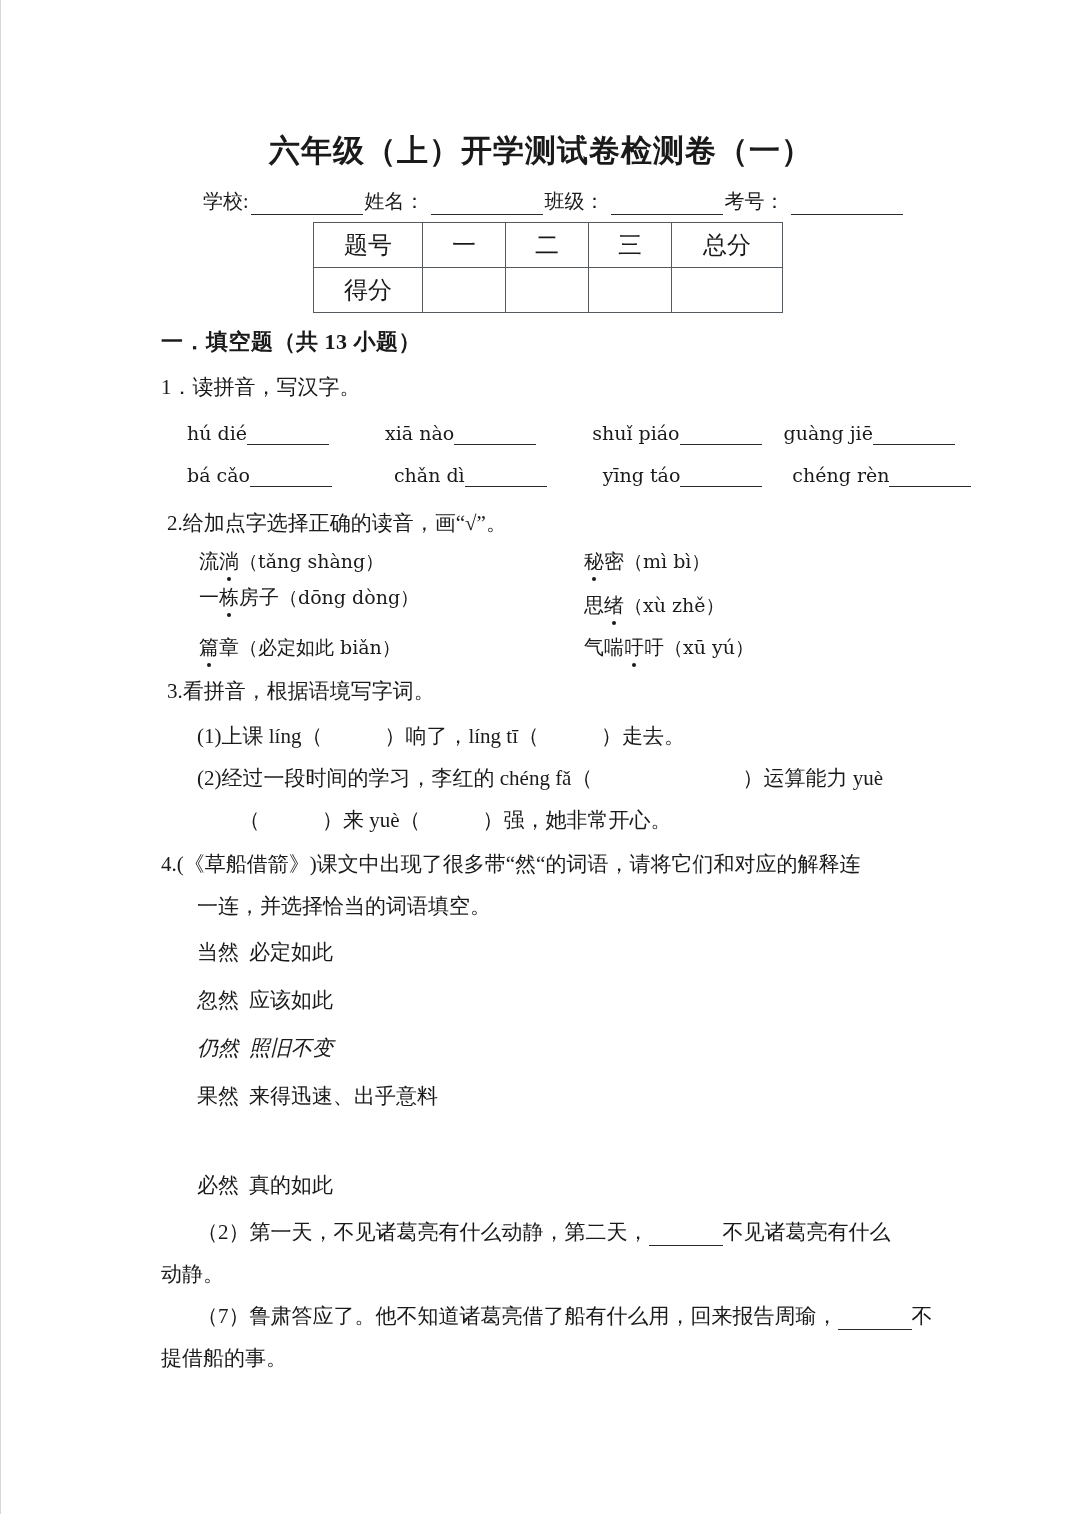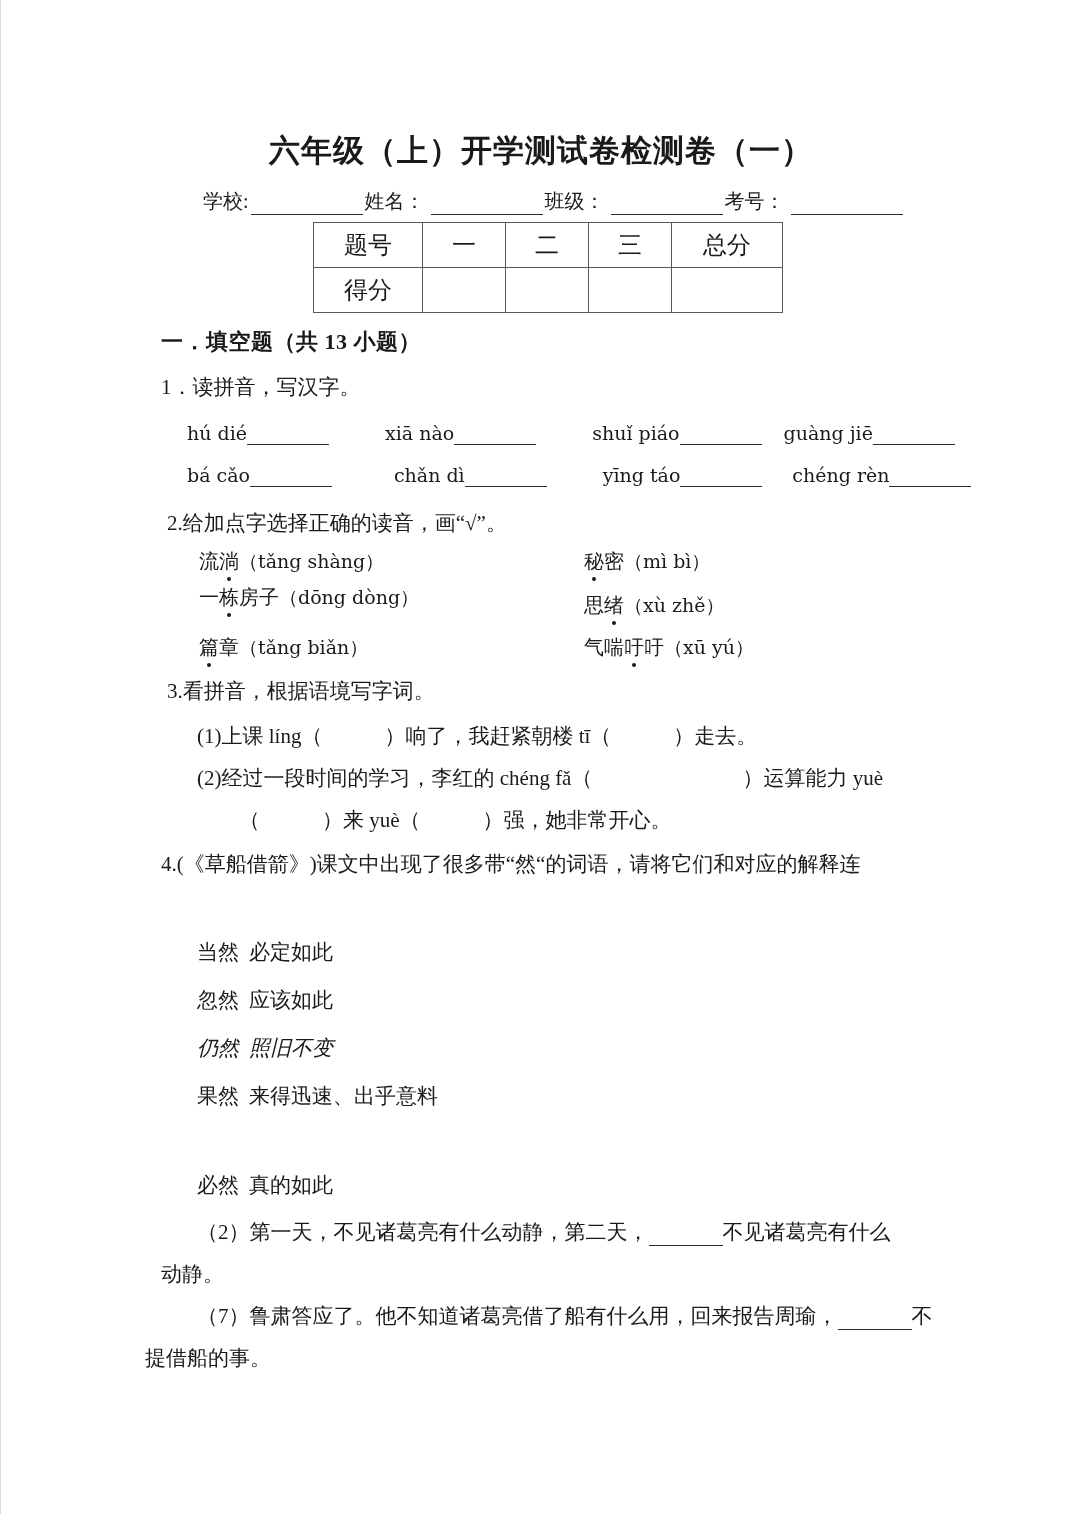--- a/index.html
+++ b/index.html
@@ -203,45 +203,48 @@
   </div>
 
   <div class="row-choice" style="left:198px; top:584px;text-align:center;">
     <span>一</span><span class="dotchar">栋</span><span>房子</span><span class="paren-opts">（dōng    dòng）</span>
   </div>
   <div class="row-choice" style="left:583px; top:592px;">
     <span>思</span><span class="dotchar">绪</span><span class="paren-opts">（xù    zhě）</span>
   </div>
 
   <div class="row-choice" style="left:198px; top:634px;">
-    <span class="dotchar">篇</span><span>章</span><span class="paren-opts">（tǎng    biǎn）</span>
+    <span class="dotchar">篇</span><span>章</span><span class="paren-opts">（必定如此    biǎn）</span>
   </div>
   <div class="row-choice" style="left:583px; top:634px;">
     <span>气喘</span><span class="dotchar">吁</span><span>吁</span><span class="paren-opts">（xū    yú）</span>
   </div>
 
   <div class="q" style="left:166px; top:676px;">
     <span>3.</span><span>看拼音，根据语境写字词。</span>
   </div>
 
   <div class="line-free" style="left:196px; top:722px;">
-    <span>(1)上课 líng（</span><span class="ul-paren-gap"></span><span>）响了，我赶紧朝楼 tī（</span><span class="ul-paren-gap"></span><span>）走去。</span>
+    <span>(1)上课 líng（</span><span class="ul-paren-gap"></span><span>）响了，líng tī（</span><span class="ul-paren-gap"></span><span>）走去。</span>
   </div>
 
   <div class="line-free" style="left:196px; top:764px;">
     <span>(2)经过一段时间的学习，李红的 chéng fǎ（</span><span class="ul-paren-gap-lg"></span><span>）运算能力 yuè</span>
   </div>
 
   <div class="line-free" style="left:238px; top:806px;">
     <span>（</span><span class="ul-paren-gap"></span><span>）来 yuè（</span><span class="ul-paren-gap"></span><span>）强，她非常开心。</span>
   </div>
 
   <div class="line-free" style="left:160px; top:850px;">
     <span>4.</span><span>(《草船借箭》)课文中出现了很多带“然“的词语，请将它们和对应的解释连</span>
   </div>
+  <div class="line-free" style="left:196px; top:892px;">
+    <span>一连，并选择恰当的词语填空。</span>
+  </div>
 
   <div class="match-row" style="top:938px;">
     <span class="match-word">当然</span><span>必定如此</span>
   </div>
   <div class="match-row" style="top:986px;">
     <span class="match-word">忽然</span><span>应该如此</span>
   </div>
   <div class="match-row" style="top:1034px;font-style:italic;">
     <span class="match-word">仍然</span><span>照旧不变</span>
   </div>
@@ -256,17 +259,17 @@
   <div class="line-free" style="left:196px; top:1218px;">
     <span>（2）第一天，不见诸葛亮有什么动静，第二天，</span><span class="ul-short"></span><span>不见诸葛亮有什么</span>
   </div>
   <div class="line-free" style="left:160px; top:1260px;">
     <span>动静。</span>
   </div>
 
   <div class="line-free" style="left:196px; top:1302px;">
     <span>（7）鲁肃答应了。他不知道诸葛亮借了船有什么用，回来报告周瑜，</span><span class="ul-short"></span><span>不</span>
   </div>
-  <div class="line-free" style="left:144px; top:1344px;">
+  <div class="line-free" style="left:160px; top:1344px;">
     <span>提借船的事。</span>
   </div>
 
 </div>
 
 </body></html>

